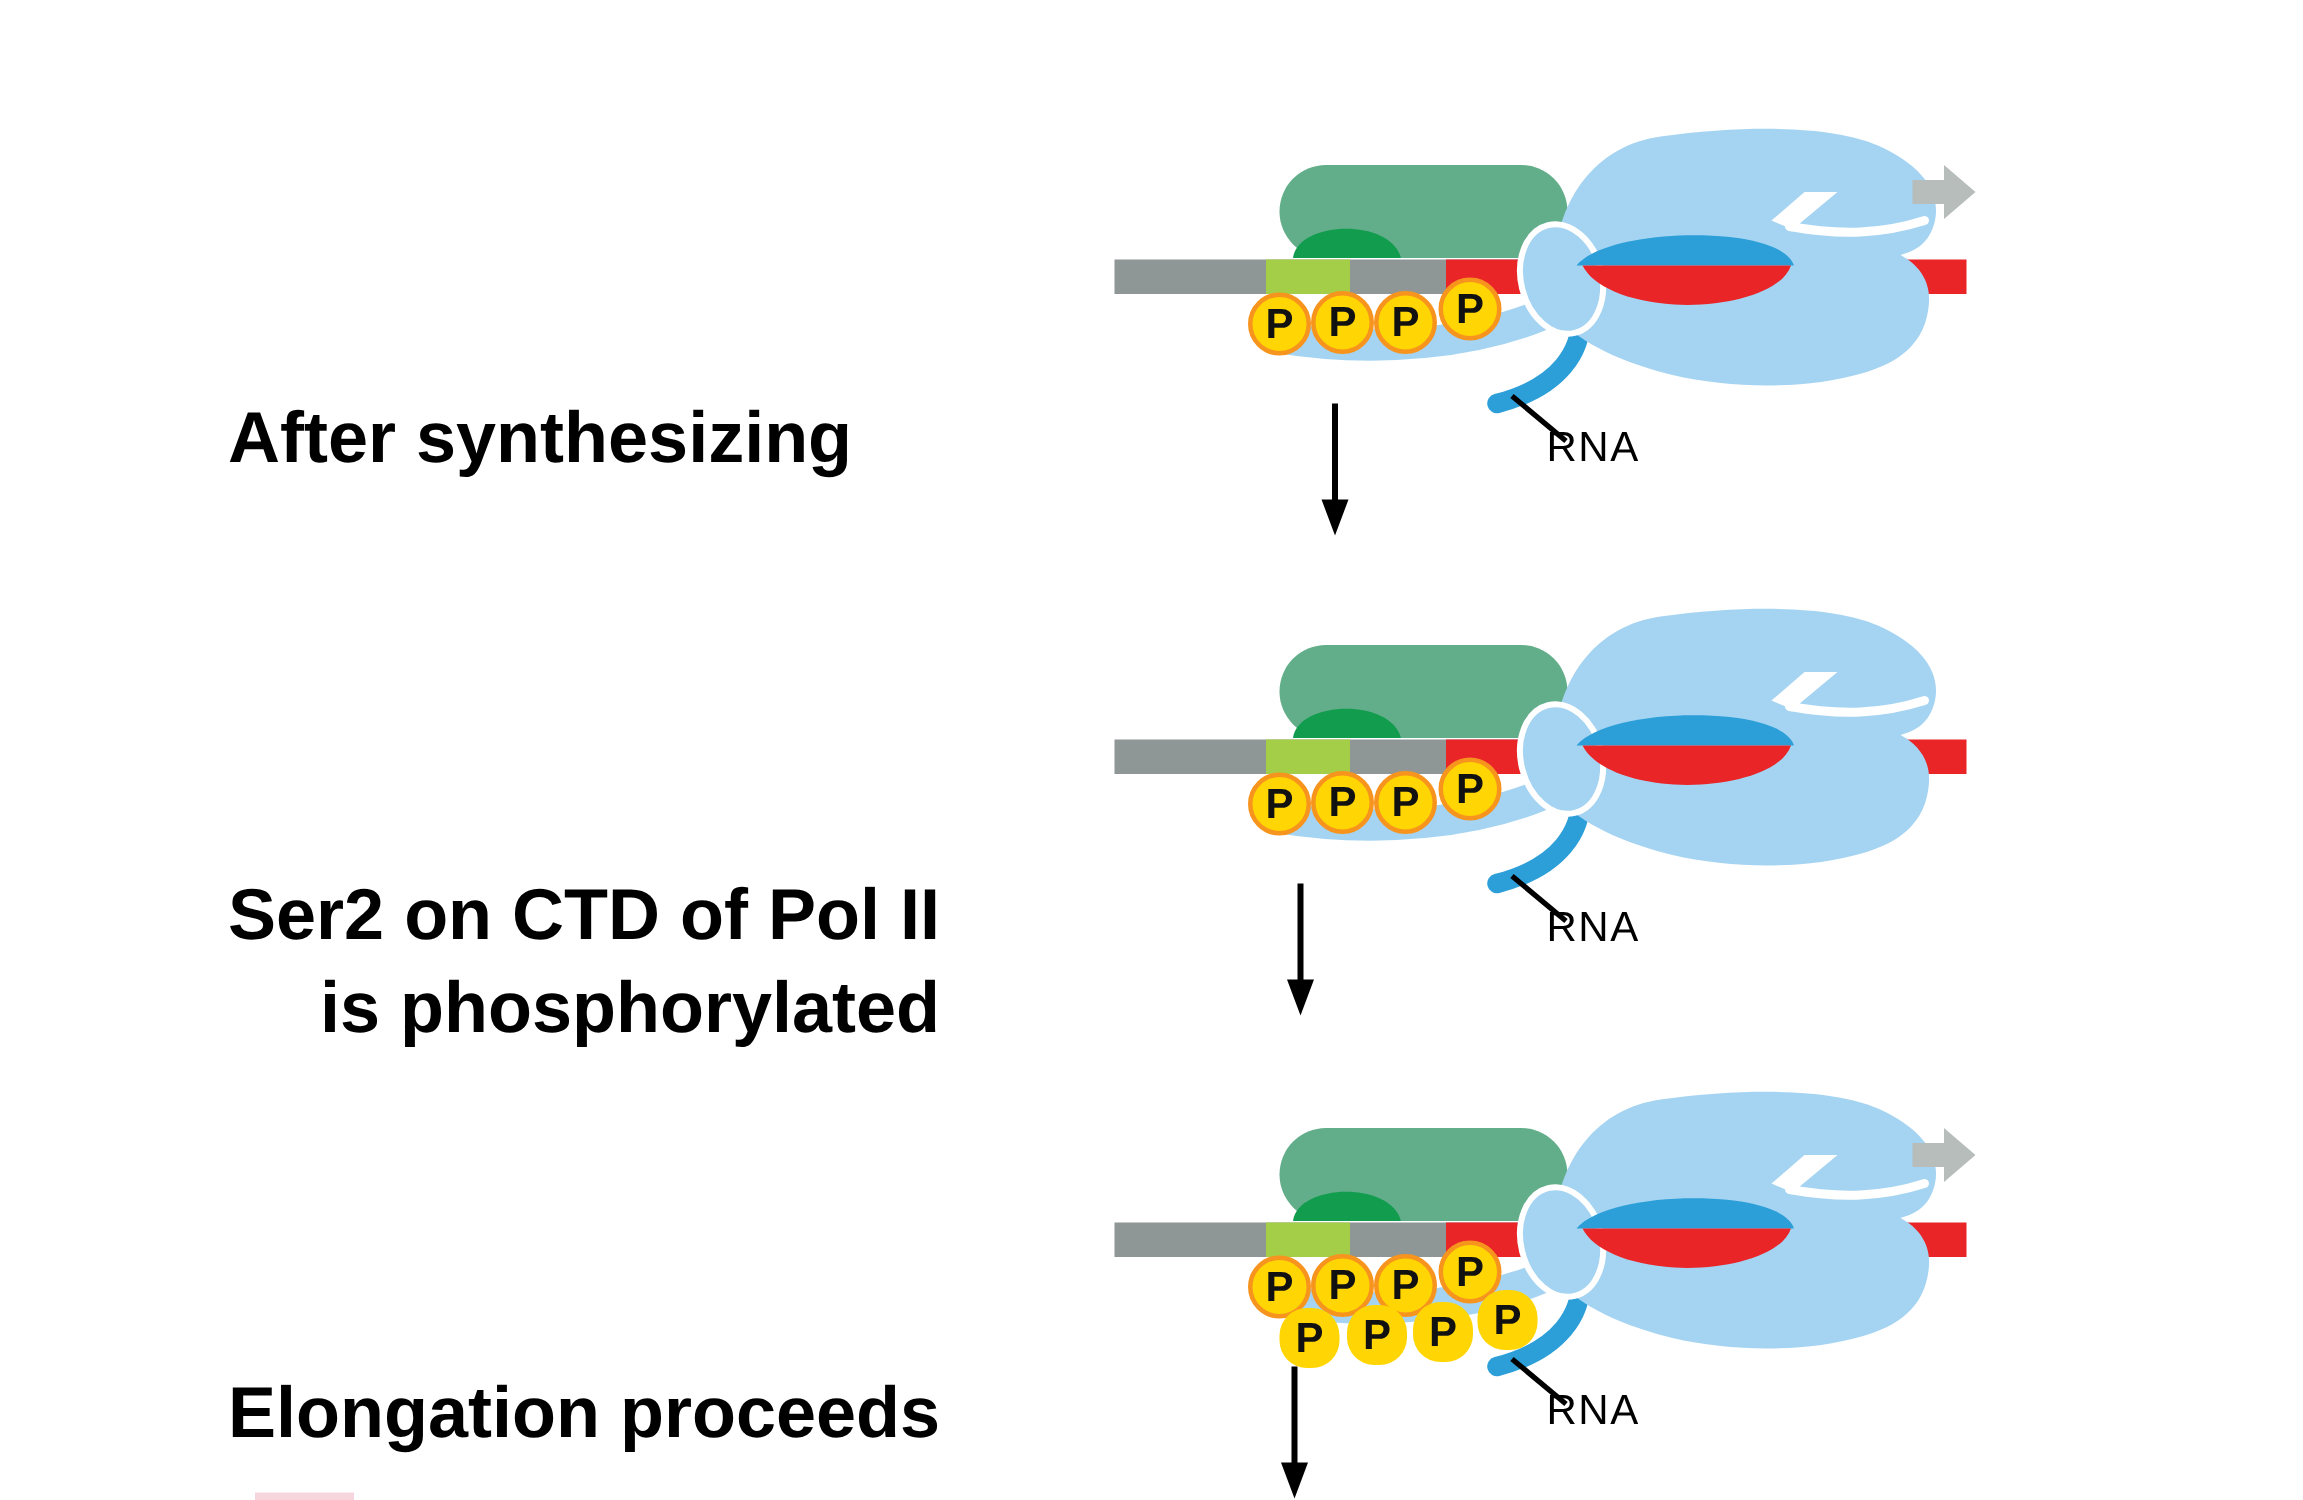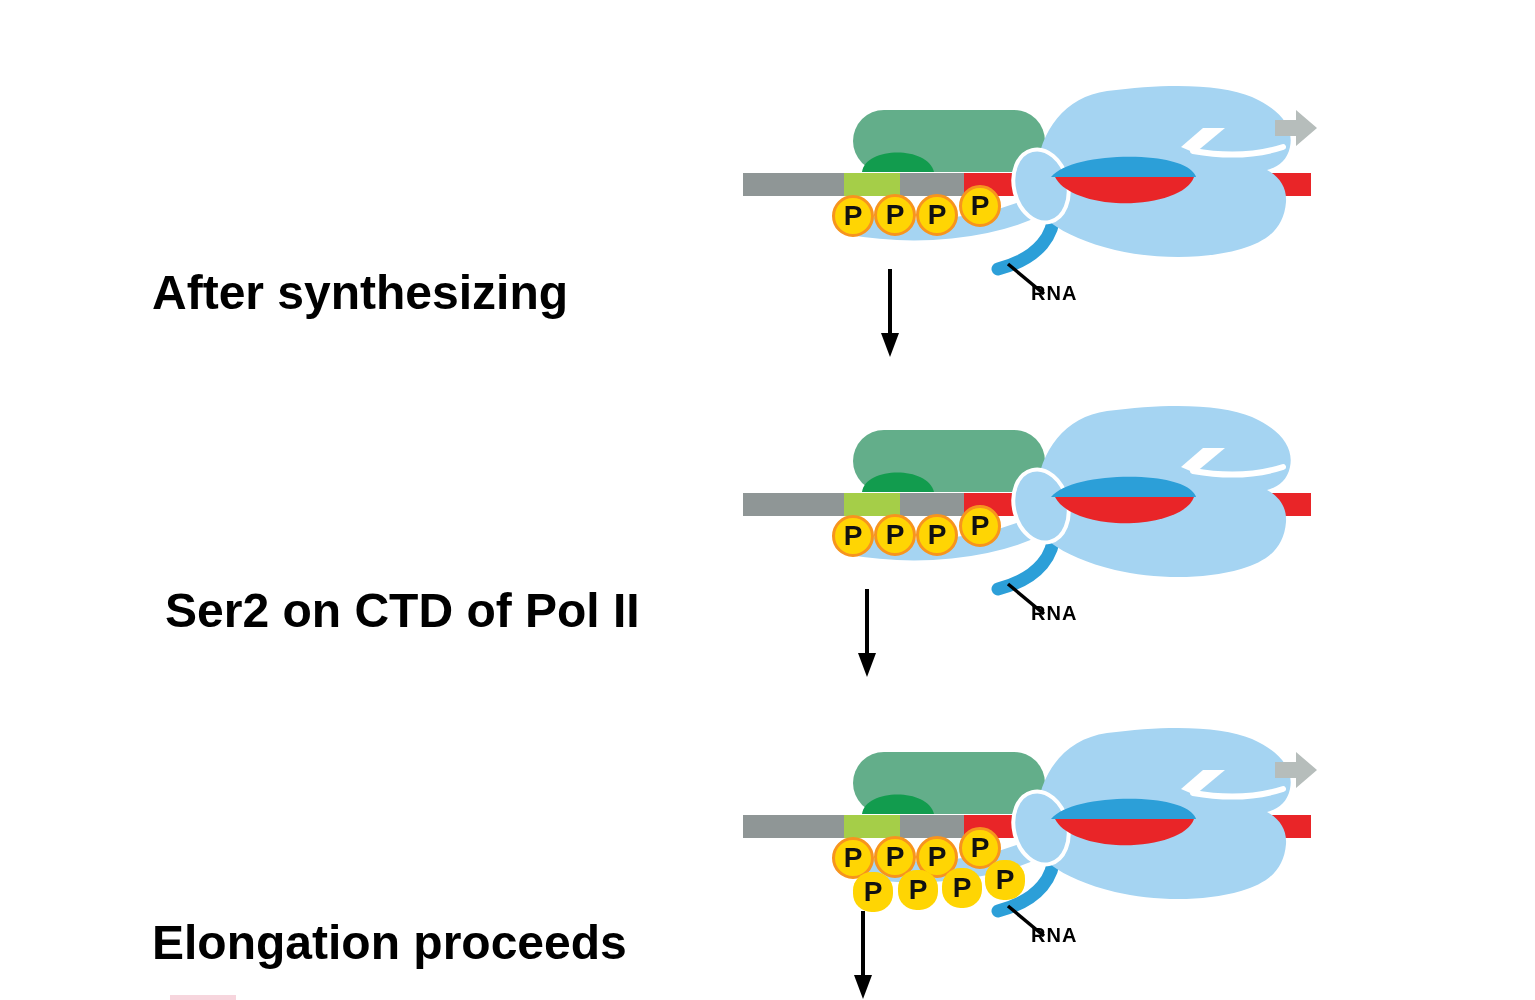--- a/index.html
+++ b/index.html
@@ -24,21 +24,21 @@
   .notch-line{stroke:#ffffff;stroke-width:6;fill:none;stroke-linecap:round;}
   .dir-arrow{fill:var(--direction-arrow-gray);}
   .down-arrow line{stroke:var(--text-black,#000);stroke-width:4;}
   .down-arrow polygon{fill:var(--text-black,#000);}
   .pointer{stroke:var(--text-black,#000);stroke-width:3.5;}
   .p-badge{position:absolute;box-sizing:border-box;width:42px;height:42px;
        border-radius:50%;background:var(--phosphate-yellow);
        border:3px solid var(--phosphate-ring-orange);
        color:#111;font-weight:bold;font-size:28px;line-height:36px;text-align:center;}
   .p-badge.ringless{border:none;width:40px;height:40px;line-height:40px;border-radius:46%;}
-  .rna-label{position:absolute;left:296px;top:199px;font-size:20px;font-weight:bold;
+  .rna-label{position:absolute;left:296px;top:199px;font-size:28px;font-weight:normal;
        color:var(--text-black,#000);letter-spacing:1px;}
   .artifact{position:absolute;left:170px;top:995px;width:66px;height:5px;
        background:#f4c3cf;opacity:.7;}
 </style>
 </head>
 <body style="--dna-gray: #8F9696; --dna-green: #A5CE48; --dna-red: #E92528; --capsule-green: #63AE8A; --capsule-dark-green: #129C4E; --polymerase-blue: #A5D4F2; --rna-blue: #2C9FD8; --phosphate-yellow: #FFD503; --phosphate-ring-orange: #F7941E; --direction-arrow-gray: #B6BDBB; --text-black: #000000;">
 
 <div class="artifact"></div>
 
 <div class="stage-caption" style="left: 152px; top: 262px;">
@@ -69,22 +69,23 @@
         <polygon points="141,250 159,250 150,274"></polygon>
       </g>
       <line class="pointer" x1="273" y1="181" x2="309" y2="211"></line>
     </svg>
     <span class="rna-label">RNA</span>
   <div class="p-badge" style="left: 97px; top: 112px;">P</div>
     <div class="p-badge" style="left: 139px; top: 111px;">P</div>
     <div class="p-badge" style="left: 181px; top: 111px;">P</div>
     <div class="p-badge" style="left: 224px; top: 102px;">P</div>
   </section>
-<div class="stage-caption" style="left: 165px; top: 580px; text-align: right;">
+<div class="stage-caption" style="left: 152px; top: 580px; text-align: right;">
     <div>Ser2 on CTD of Pol II</div>
+    <div>is phosphorylated</div>
   </div>
   <section class="panel" style="top: 403px;">
     <svg viewBox="0 0 620 320" width="620" height="320">
       <rect class="capsule" x="118" y="27" width="192" height="62" rx="31"></rect>
       <path class="capsule-core" d="M127,89 C130,64 192,62 199,89 Z"></path>
       <rect class="dna-gray" x="8" y="90" width="288" height="23"></rect>
       <rect class="dna-green" x="109" y="90" width="56" height="23"></rect>
       <rect class="dna-red" x="229" y="90" width="67" height="23"></rect>
       <rect class="dna-red" x="515" y="90" width="61" height="23"></rect>
       <path class="tail" d="M112,141 C180,153 255,147 308,120"></path>

